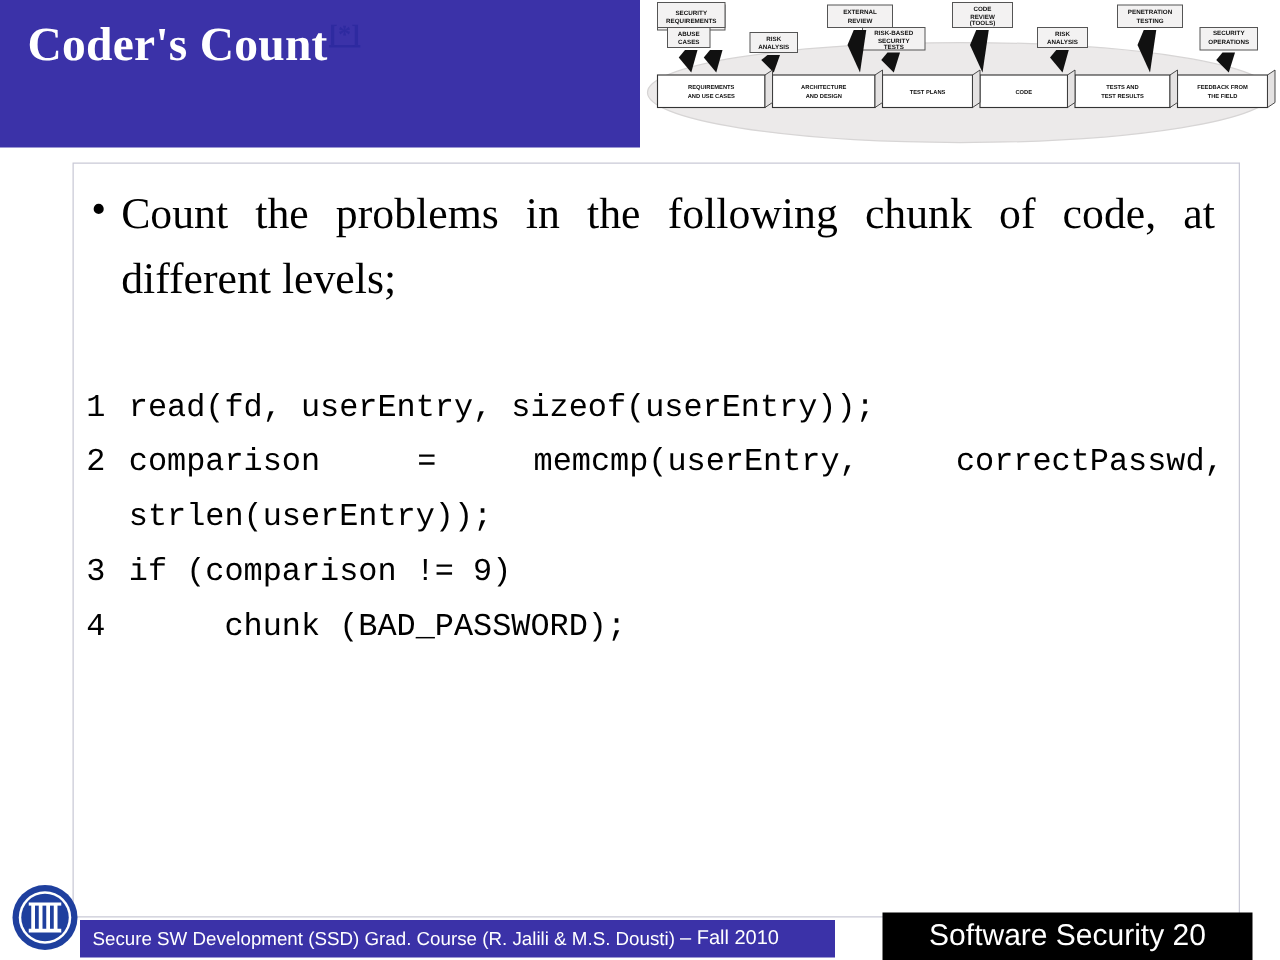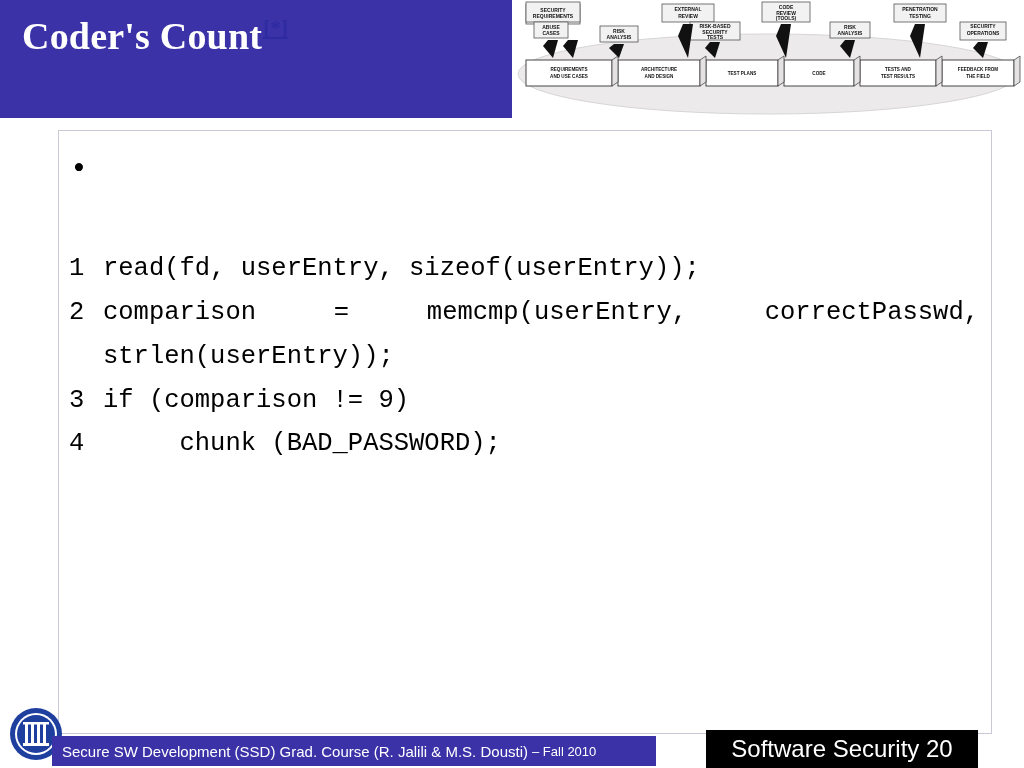--- a/index.html
+++ b/index.html
@@ -110,42 +110,42 @@
     text-align-last: left;
   }
   .code-text.justify2 {
     text-align: justify;
     font-family: Liberation Mono, monospace;
   }
 
   
   .footer-bar {
     position: absolute;
-    left: 52px;
+    left: 64px;
     top: 736px;
     width: 604px;
     height: 30px;
     background: #3B32A8;
     color: #ffffff;
     font-family: "Liberation Sans", sans-serif;
     font-size: 15px;
     display: flex;
     align-items: center;
     padding-left: 10px;
     box-sizing: border-box;
     white-space: nowrap;
   }
   .footer-bar .small {
-    font-size: 13px;
+    font-size: 16px;
   }
   .footer-right {
     position: absolute;
     left: 706px;
     top: 730px;
-    width: 272px;
+    width: 296px;
     height: 38px;
     background: #000000;
     color: #ffffff;
     font-family: "Liberation Sans", sans-serif;
     font-size: 24px;
     display: flex;
     align-items: center;
     justify-content: center;
   }
 
@@ -262,20 +262,21 @@
       <text class="dg-label" x="466" y="71">FEEDBACK FROM</text>
       <text class="dg-label" x="466" y="78">THE FIELD</text>
     </g>
   </svg>
 </div>
 
 <div class="content-box">
 
   <div class="bullet-row">
     <div class="bullet-dot">•</div>
+    <div class="bullet-text">Count the problems in the following chunk of code, at different levels;</div>
   </div>
 
   <div class="code-block">
     <div class="code-line">
       <span class="code-num">1</span>
       <span class="code-text">read(fd, userEntry, sizeof(userEntry));</span>
     </div>
     <div class="code-line">
       <span class="code-num">2</span>
       <span class="code-text justify2">comparison = memcmp(userEntry, correctPasswd, strlen(userEntry));</span>

